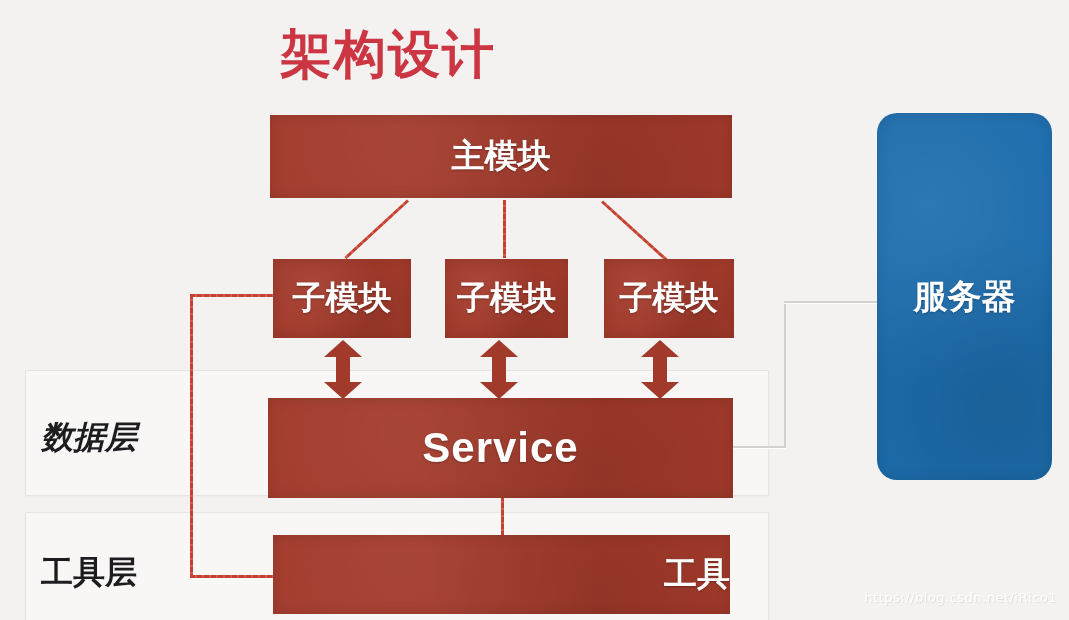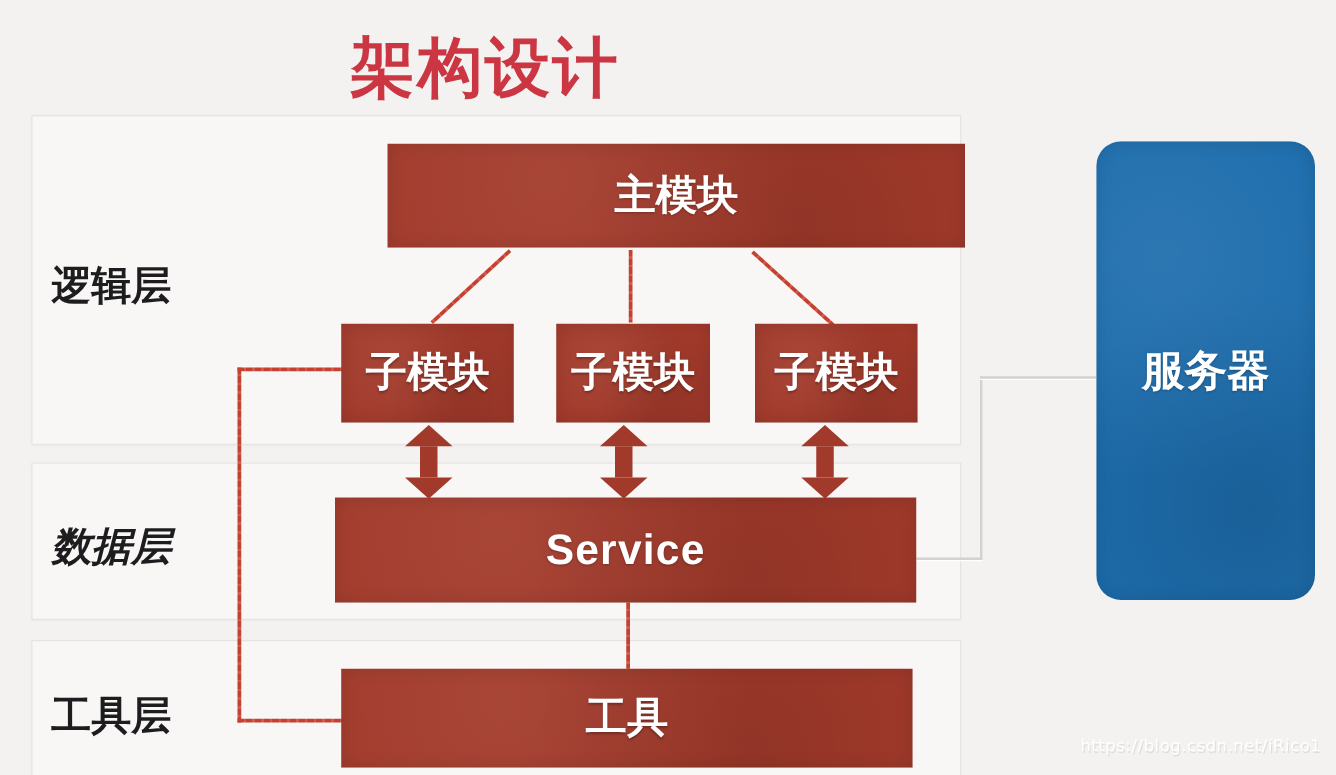--- a/index.html
+++ b/index.html
@@ -48,26 +48,26 @@
     display:flex;align-items:center;justify-content:center;
     color:#fff;font-weight:bold;
     background-color:var(--module-red);
     background-image:
       radial-gradient(circle at 28% 35%, rgba(255,255,255,0.06), transparent 60%),
       radial-gradient(circle at 72% 75%, rgba(0,0,0,0.10), transparent 55%);
     box-shadow:inset 0 0 14px rgba(0,0,0,0.12);
     text-shadow:0 1px 2px rgba(0,0,0,0.28);
     font-size:33px;
   }
-  .box-main   {left:270px;top:115px;width:462px;height:83px;margin-left:40px;}
+  .box-main   {left:270px;top:115px;width:462px;height:83px;}
   .box-sub1   {left:273px;top:259px;width:138px;height:79px;}
   .box-sub2   {left:445px;top:259px;width:123px;height:79px;}
   .box-sub3   {left:604px;top:259px;width:130px;height:79px;}
-  .box-service{left:268px;top:398px;width:465px;height:84px;font-family:"Liberation Sans","DejaVu Sans",sans-serif;font-size:34px;letter-spacing:1px;}
-  .box-tool   {left:273px;top:535px;width:457px;height:79px;}
+  .box-service{left:268px;top:398px;width:465px;height:100px;font-family:"Liberation Sans","DejaVu Sans",sans-serif;font-size:42px;letter-spacing:1px;}
+  .box-tool   {left:273px;top:535px;width:457px;height:79px;justify-content:flex-end;}
   .box-server {
     left:877px;top:113px;width:175px;height:367px;
     background-color:var(--server-blue);
     background-image:
       radial-gradient(circle at 30% 25%, rgba(255,255,255,0.07), transparent 60%),
       radial-gradient(circle at 70% 80%, rgba(0,0,0,0.12), transparent 55%);
     font-size:34px;
     border-radius:20px;
   }
 
@@ -109,23 +109,20 @@
     letter-spacing:0.5px;
   }
 </style>
 </head>
 <body>
 
 <div class="stage">
 
   <h1 class="title">架构设计</h1>
 
-  <div class="panel panel-logic">
-    <div class="layer-label">逻辑层</div>
-  </div>
   <div class="panel panel-data">
     <div class="layer-label">数据层</div>
   </div>
   <div class="panel panel-tool">
     <div class="layer-label">工具层</div>
   </div>
 
   <div class="diag line-main-sub1"></div>
   <div class="rline textured-v line-main-sub2"></div>
   <div class="diag line-main-sub3"></div>

